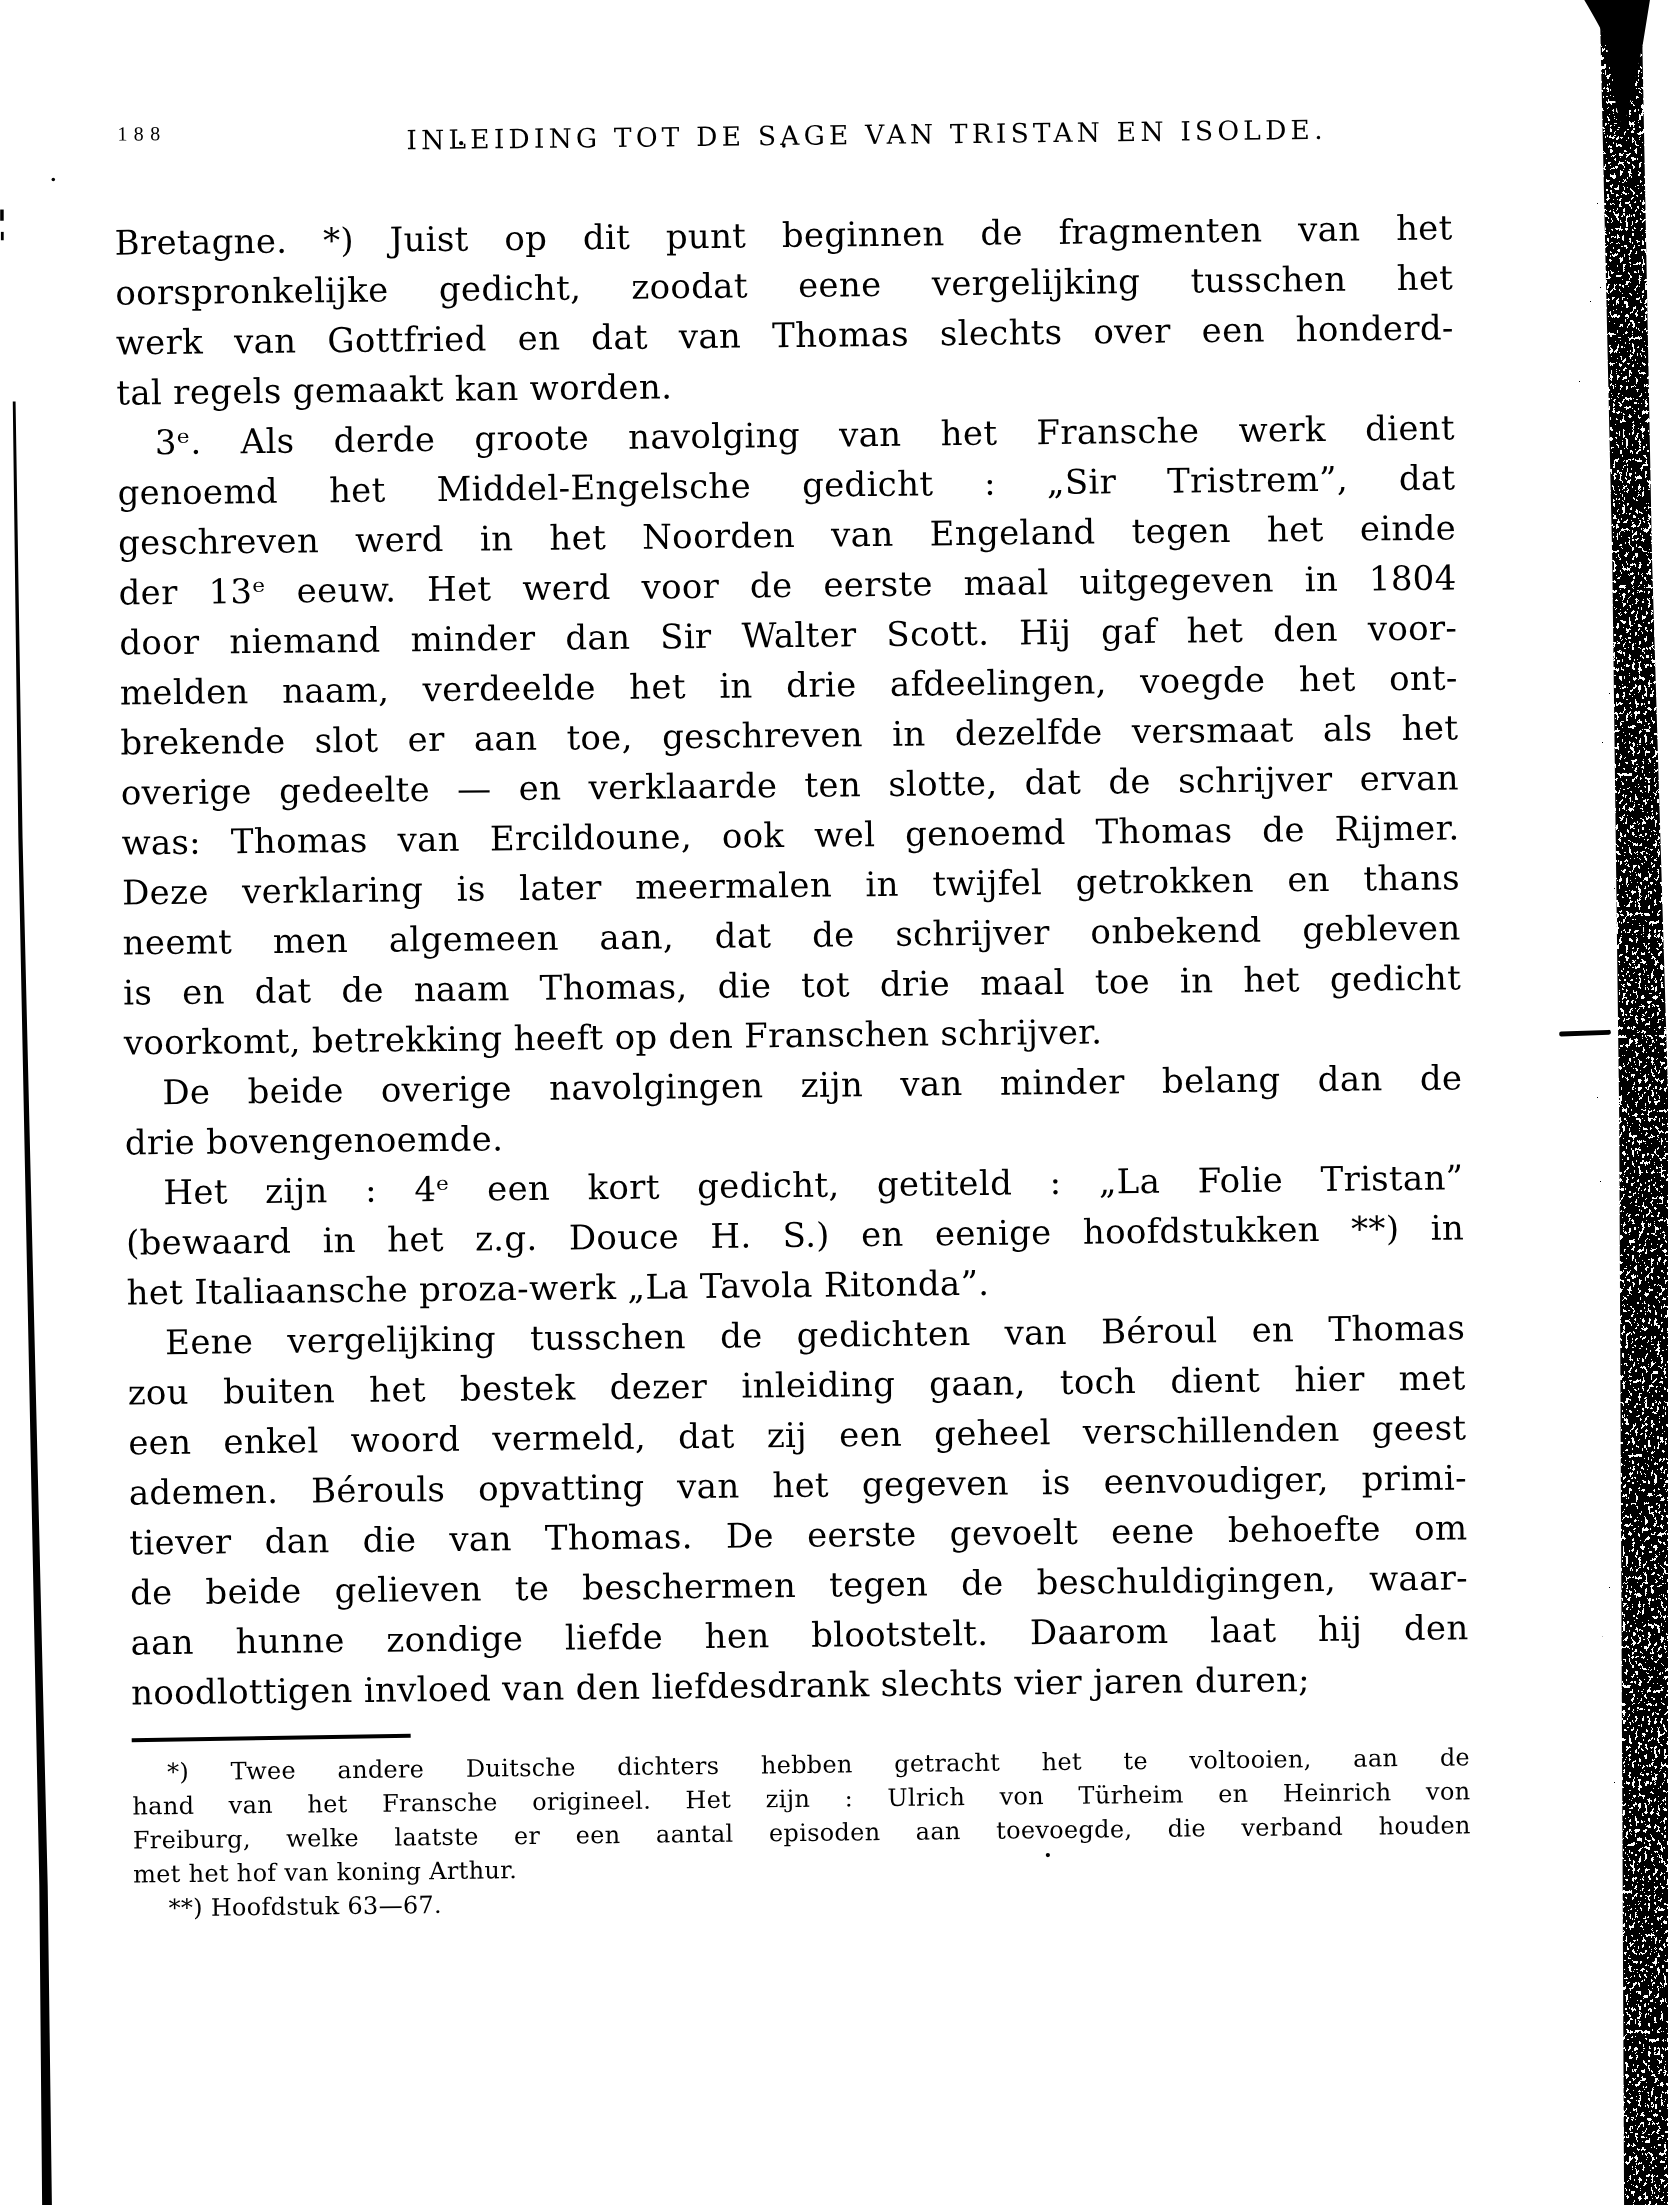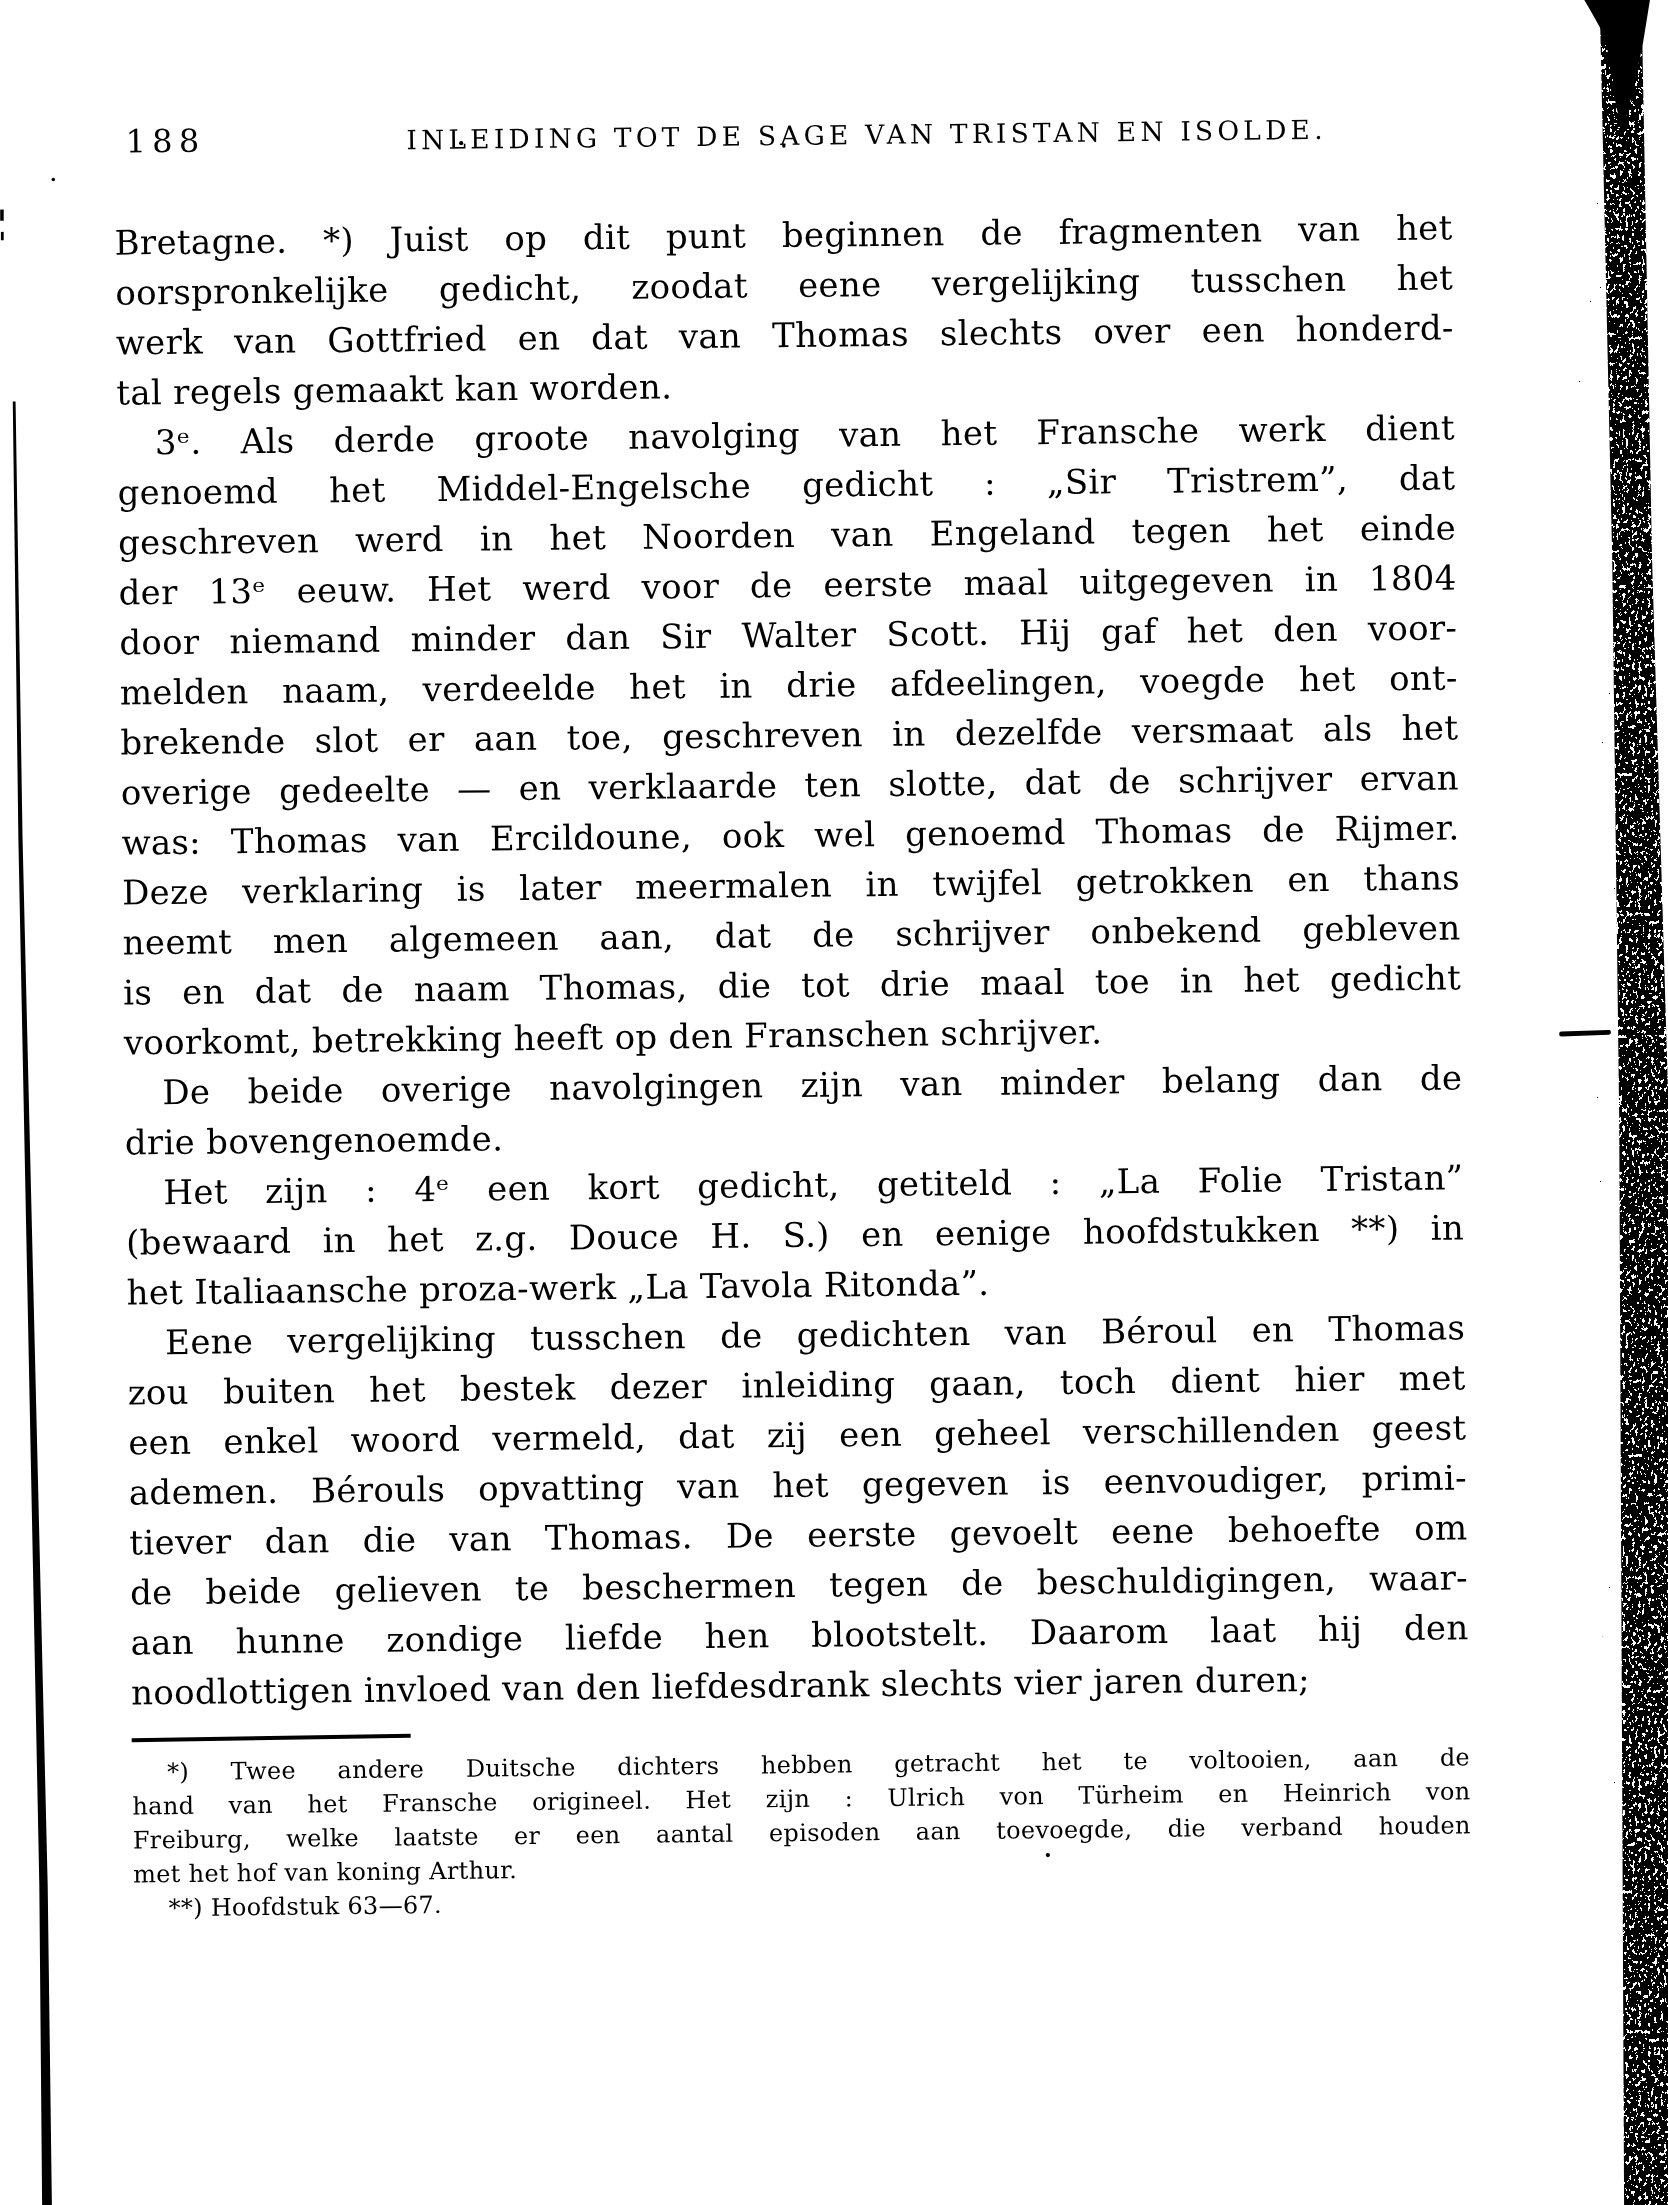--- a/index.html
+++ b/index.html
@@ -12,22 +12,22 @@
   .page {
     position:relative; width:1669px; height:2205px;
     background:#ffffff; overflow:hidden;
   }
   .content {
     position:absolute; left:122px; top:0; width:1338px; height:100%;
     transform:rotate(-0.65deg); transform-origin:50% 40%;
   }
   .page-header { position:absolute; top:114px; left:0; width:100%; height:49px; }
   .pageno {
-    position:absolute; left:12px; top:1.4px;
-    font-size:32px; letter-spacing:6.3px;
+    position:absolute; left:4px; top:1.4px;
+    font-size:20px; letter-spacing:6.3px;font-family:Liberation Serif, serif;
   }
   .running-title {
     position:absolute; left:753px; top:5.6px; transform:translateX(-50%);
     font-size:26.5px; letter-spacing:4.2px; white-space:nowrap;
   }
   .body-text { position:absolute; top:210px; left:0; width:100%; }
   .line {
     font-size:34px; line-height:50px; letter-spacing:0.3px;
     text-align:justify; text-align-last:justify;
   }

